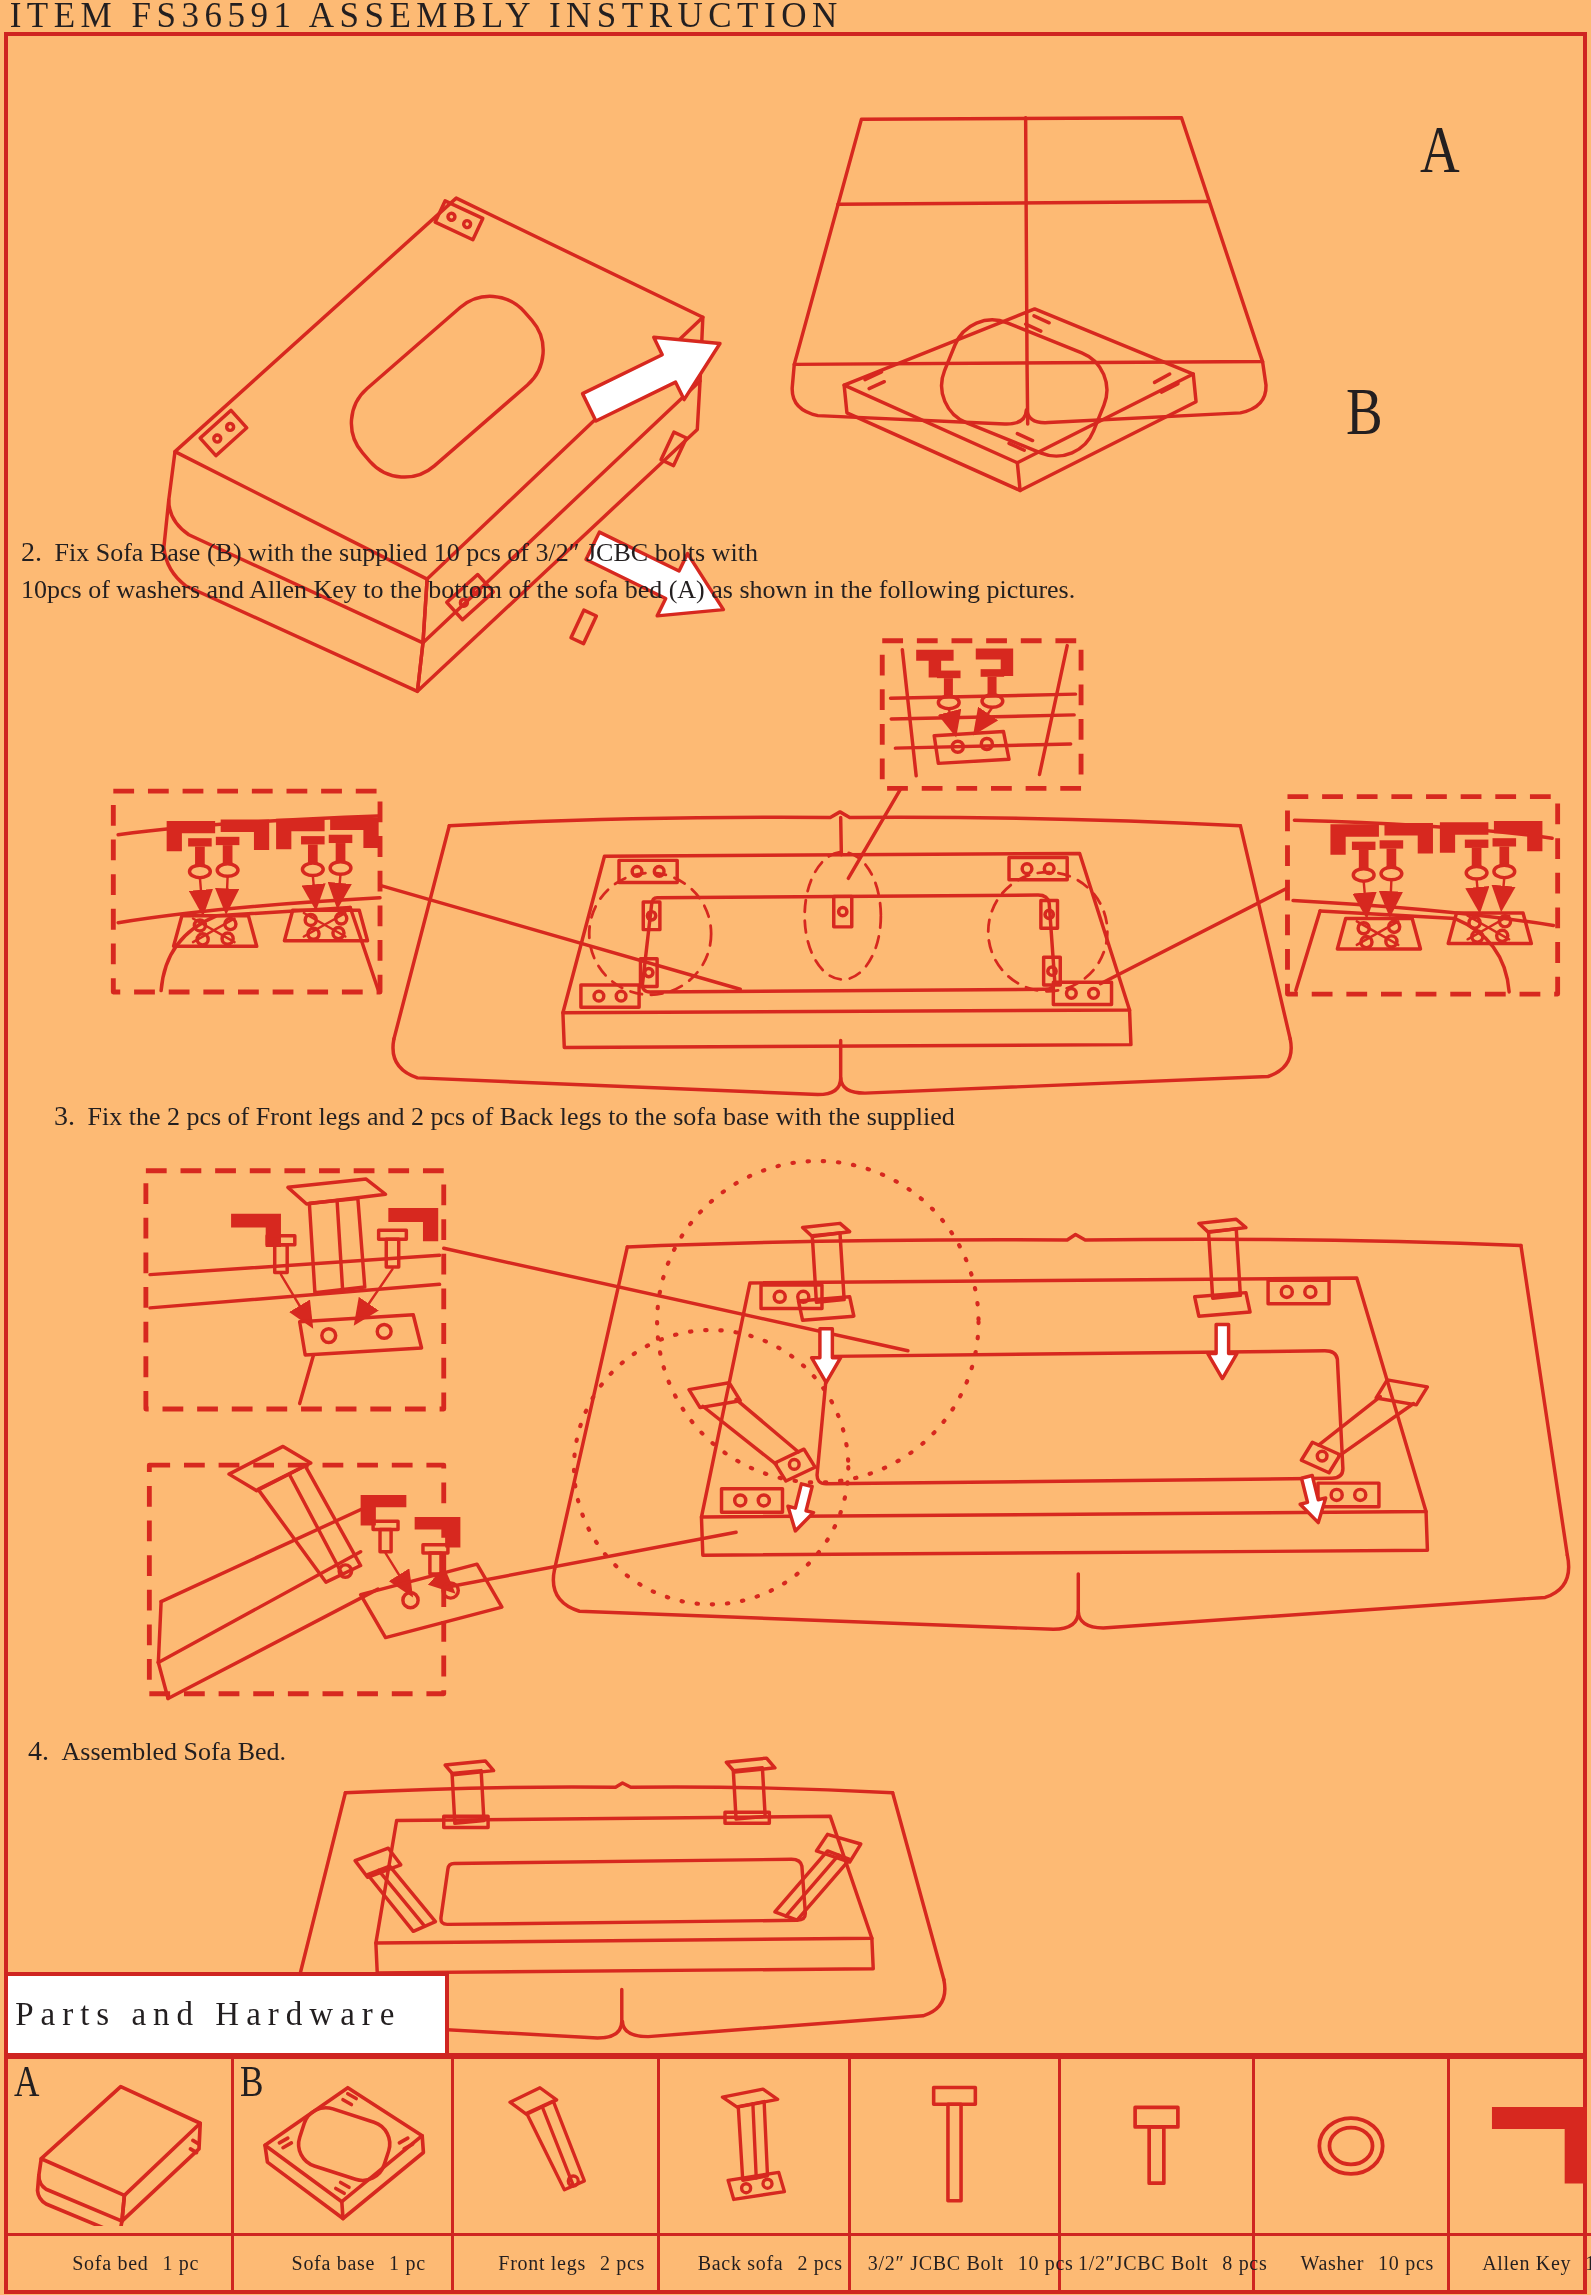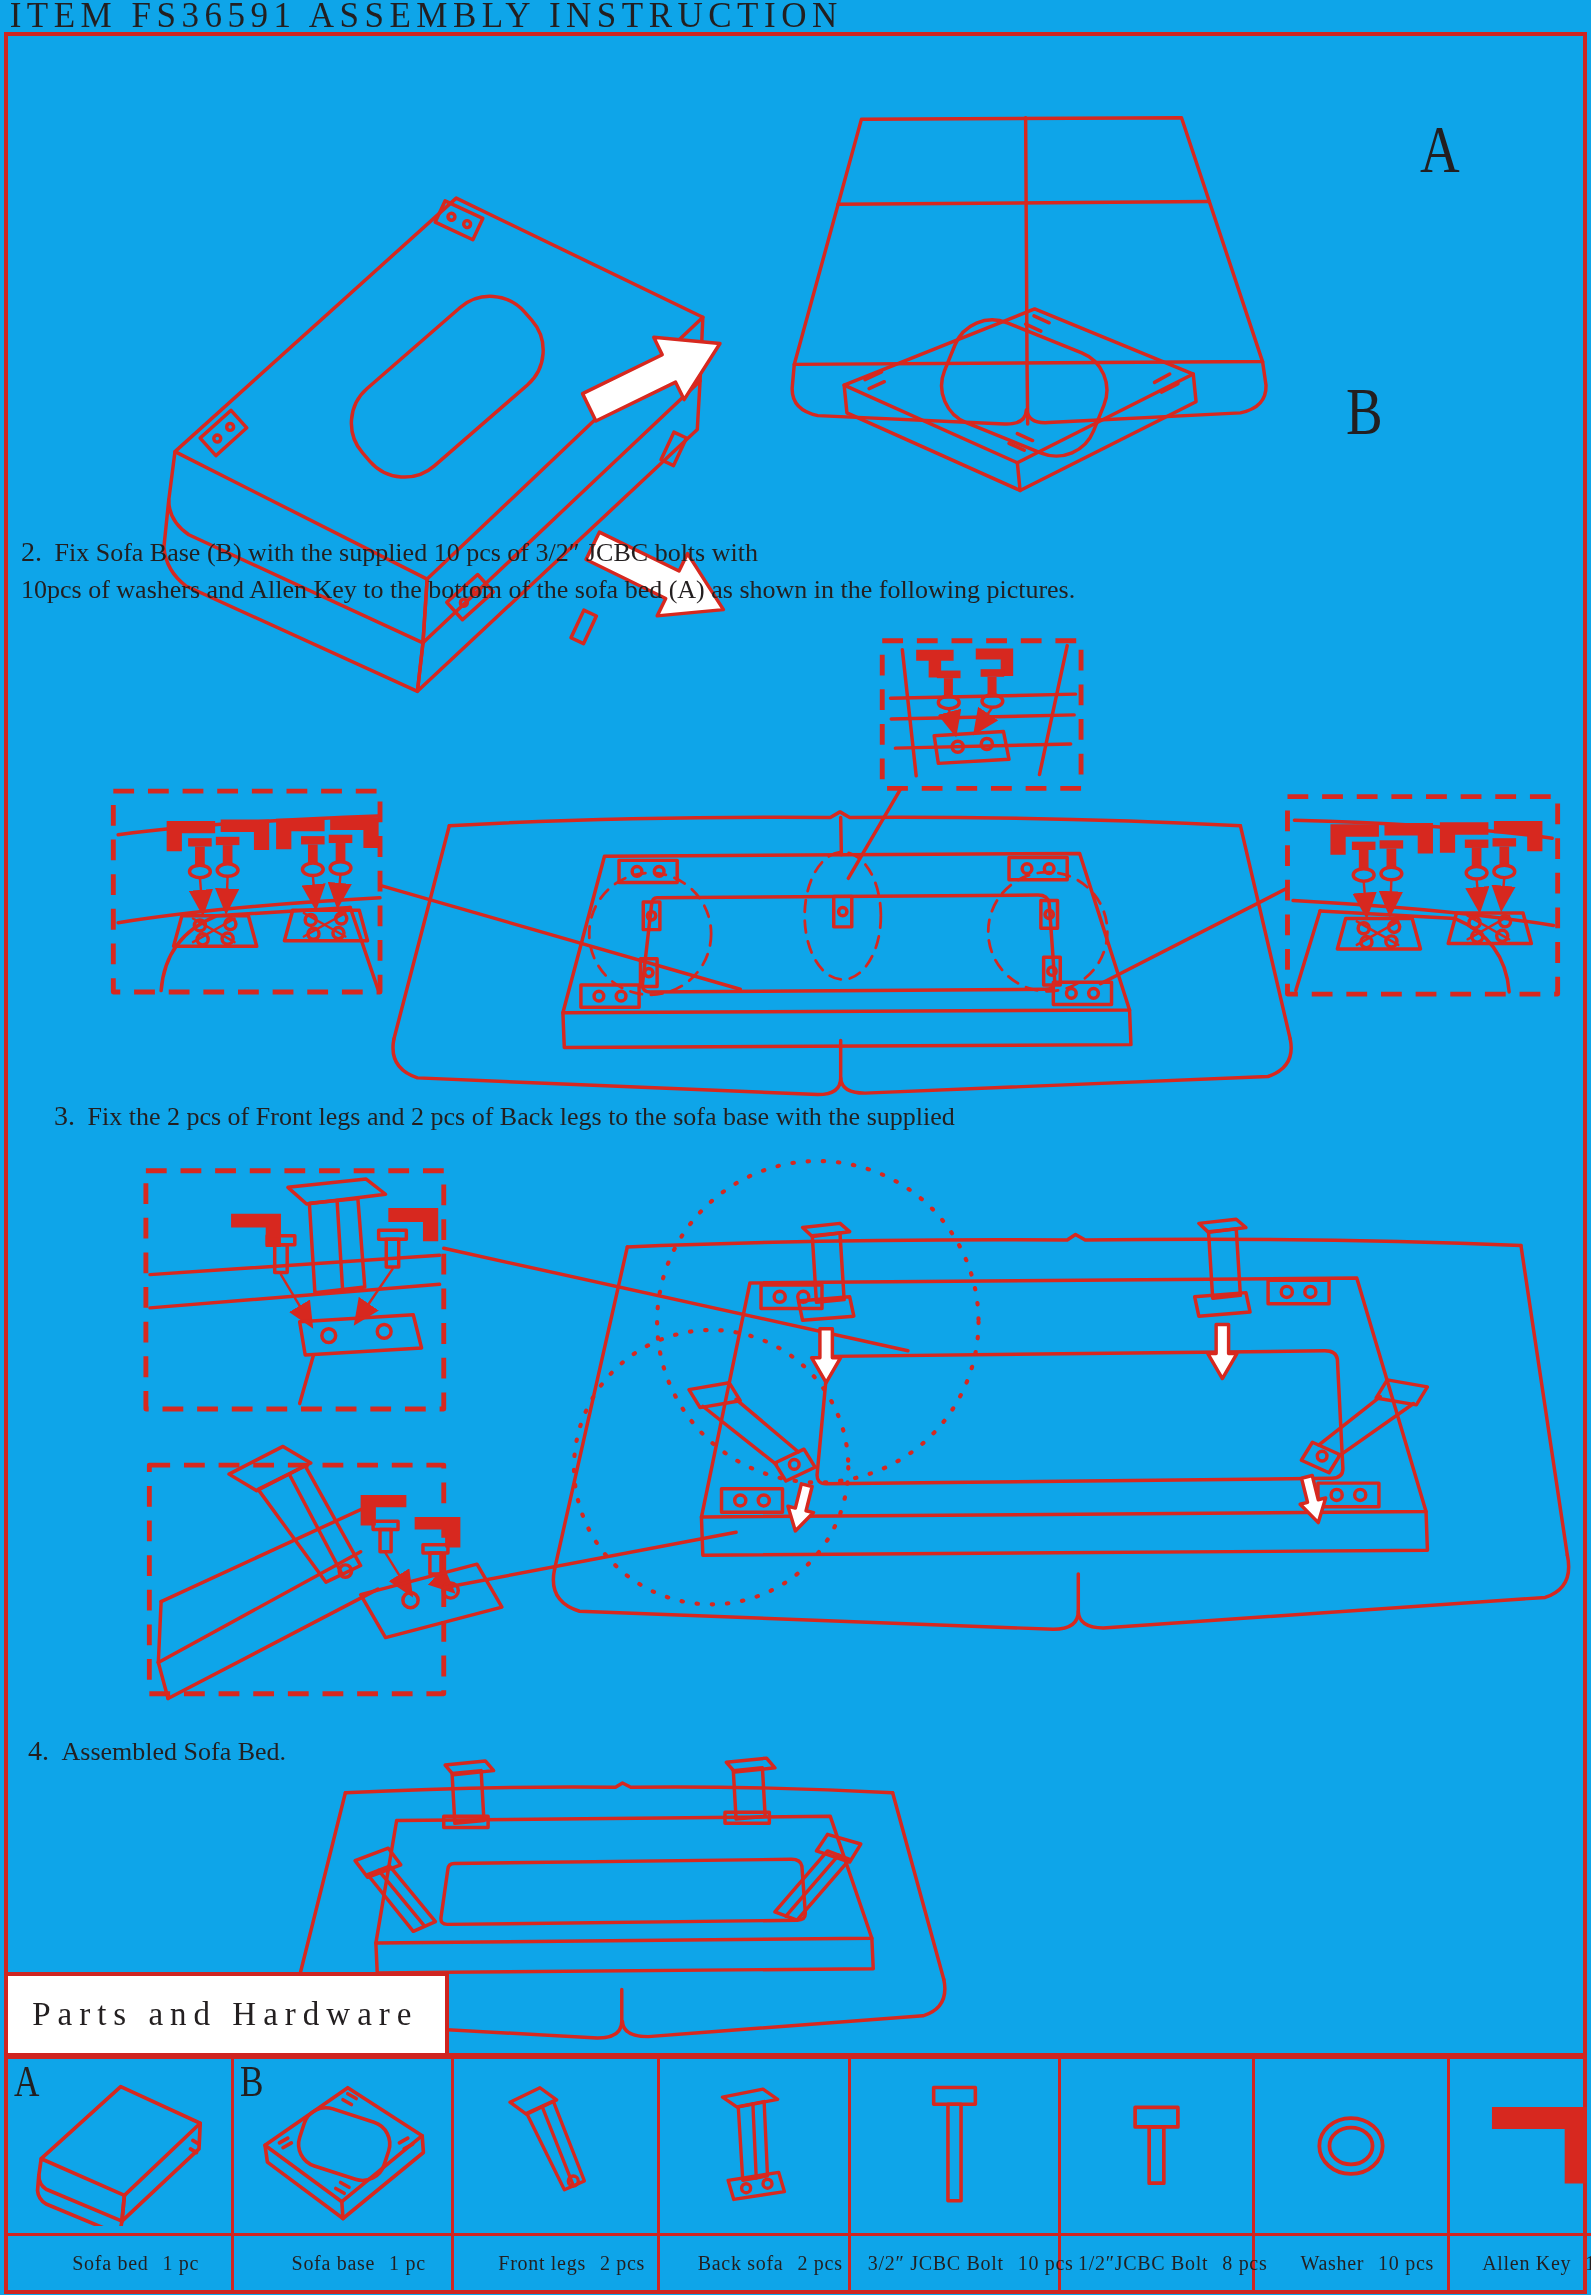--- a/index.html
+++ b/index.html
@@ -1,35 +1,35 @@
 <!DOCTYPE html>
 <html style="font-size:11px"><head>
 <meta charset="utf-8">
 <style>
   html,body{margin:0;padding:0;background:#ffffff;}
-  .page{position:relative;width:1592px;height:2295px;background:#0ea5e9;
+  .page{position:relative;width:1592px;height:2295px;background:#fdba74;
         font-family:"Liberation Serif", serif;color:#231f20;overflow:hidden;}
   .abs{position:absolute;}
   .title{left:9.7px;top:-4.2px;font-size:35px;letter-spacing:5.5px;white-space:nowrap;}
   .frame{left:4.2px;top:32px;width:1583px;height:2262px;border:4.9px solid #cf2521;box-sizing:border-box;}
   .steptext{font-size:26px;white-space:nowrap;}
   .stepnum{font-size:28px;padding-right:12.5px;}
   .biglabel{font-size:67px;line-height:1;transform:scaleX(.82);transform-origin:left top;}
   .art{left:0;top:0;width:1592px;height:2295px;pointer-events:none;}
   .art path,.art line,.art rect,.art circle,.art ellipse,.art polyline{
      stroke:#d7281f;fill:none;stroke-width:5;stroke-linejoin:round;stroke-linecap:round;}
   .art .fill{fill:#d7281f;stroke:none;}
   .art .wfill{fill:#ffffff;}
   .art .dashed{stroke-dasharray:30 20;stroke-width:7;stroke-linecap:butt;}
   .art .dashed2{stroke-dasharray:17 13;stroke-width:4;}
   .art .dotted{stroke-dasharray:2 20;stroke-width:6;stroke-linecap:round;}
   .art .thin{stroke-width:3.5;}
   .ph-box{left:4.2px;top:1972px;width:445px;height:85px;border:4.9px solid #cf2521;box-sizing:border-box;
           background:#fff;display:flex;align-items:center;z-index:3;}
-  .ph-box span{font-size:33px;letter-spacing:7px;padding-left:24px;white-space:nowrap;}
+  .ph-box span{font-size:33px;letter-spacing:7px;padding-left:7px;white-space:nowrap;}
   .ptable{left:4.2px;top:2053px;width:1583px;height:241px;box-sizing:border-box;
           border:4.2px solid #cf2521;border-top-width:6.2px;display:grid;
           grid-template-columns:226px 220px 206px 191px 210px 194px 195px auto;z-index:2;background:transparent;}
   .cell{position:relative;border-right:3.5px solid #cf2521;box-sizing:border-box;display:flex;flex-direction:column;}
   .cell:last-child{border-right:none;}
   .cell-pic{flex:1;position:relative;display:flex;align-items:center;justify-content:center;}
   .cell-label{height:54px;border-top:3.5px solid #cf2521;display:flex;align-items:center;justify-content:center;
               gap:14px;font-size:20px;letter-spacing:0.7px;white-space:nowrap;padding-left:32px;}
   .marker{position:absolute;left:5.5px;top:1.4px;font-size:44px;line-height:1;transform:scaleX(.8);transform-origin:left top;}
   .icon svg{display:block;}

